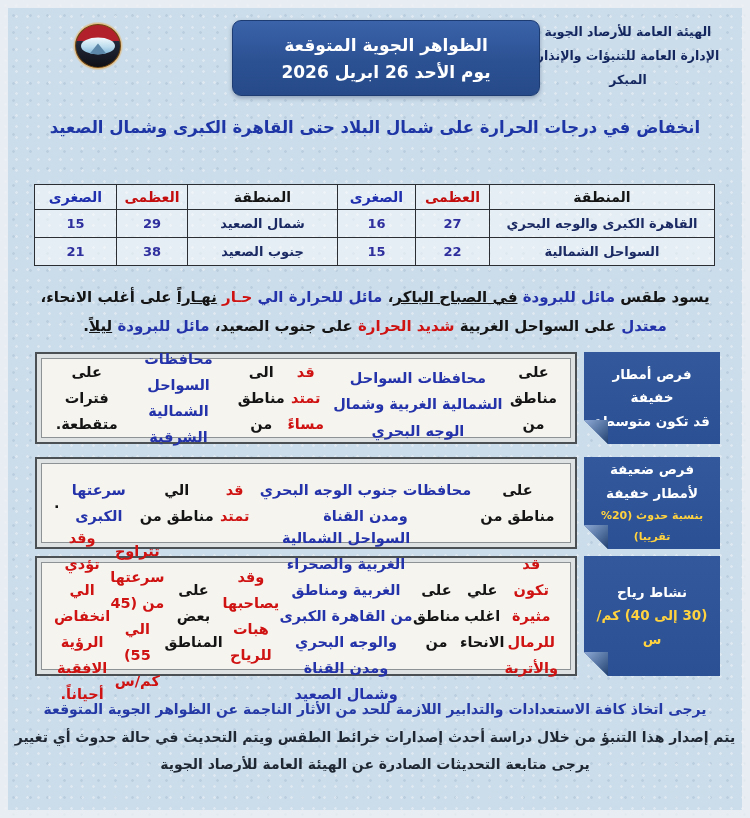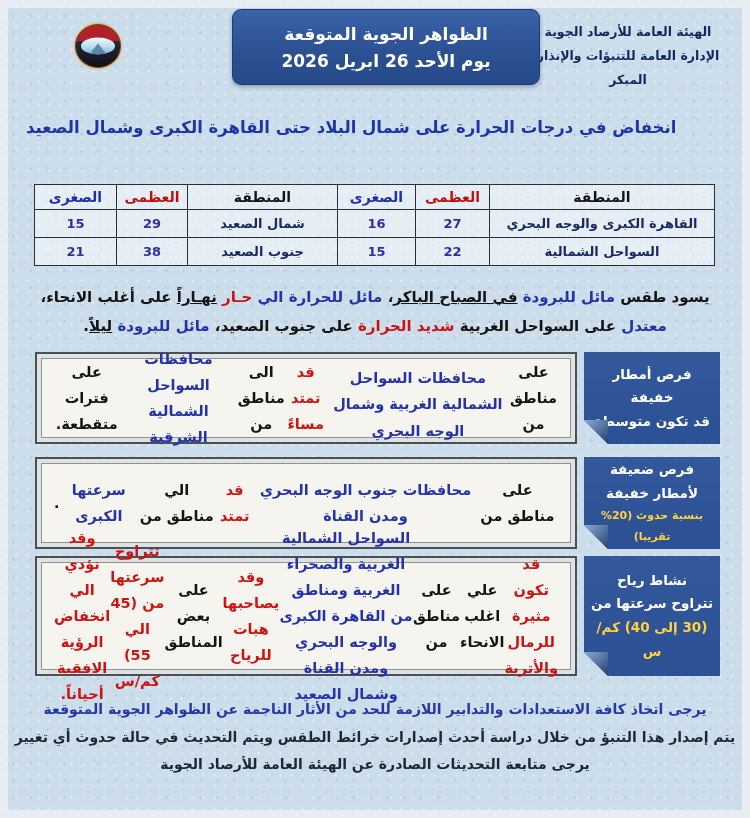--- a/index.html
+++ b/index.html
@@ -17,21 +17,21 @@
     overflow:hidden;
     direction:rtl;
   }
   
   .org-block {
     position:absolute; top:20px; right:22px; width:200px;
     text-align:center; color:#14265e; font-weight:bold;
     font-size:12.5px; line-height:1.9;
   }
   .title-box {
-    position:absolute; top:9px; left:232px; width:308px; height:76px;
+    position:absolute; top:20px; left:232px; width:308px; height:76px;
     background:linear-gradient(180deg,#3a63a9 0%, #2c5193 55%, #264a89 100%);
     border-radius:9px; border:1px solid #1d3c74;
     box-shadow:0 2px 4px rgba(30,50,90,0.35);
     color:#ffffff; font-weight:bold; text-align:center;
     display:flex; flex-direction:column; justify-content:center; gap:7px;
     font-size:17px;
   }
   .logo {
     position:absolute; top:13px; left:64px; width:68px; height:66px;
     display:flex; align-items:center; justify-content:center;
@@ -50,22 +50,22 @@
     overflow:hidden;
   }
   .logo-mountain {
     position:absolute; left:50%; bottom:0; transform:translateX(-50%);
     width:0; height:0;
     border-left:9px solid transparent; border-right:9px solid transparent;
     border-bottom:11px solid #5d87a8;
   }
   
   .announcement {
-    position:absolute; top:118px; left:0; right:0; text-align:left;
-    color:#1e36a5; font-weight:bold; font-size:16.5px;margin-left:26px;
+    position:absolute; top:118px; left:0; right:0; text-align:center;
+    color:#1e36a5; font-weight:bold; font-size:16.5px;
   }
   .table-subtitle {
     position:absolute; top:157px; left:0; right:0; text-align:center;
     color:#141414; font-weight:bold; font-size:15.5px;
     text-decoration:underline;
   }
   
   table.temps {
     position:absolute; top:184px; right:35px; left:35px; width:680px;
     border-collapse:collapse; table-layout:fixed;
@@ -241,21 +241,20 @@
           <span style="color: rgb(20, 20, 20);">على مناطق من </span>
           <span style="color: rgb(36, 51, 170);">السواحل الشمالية الغربية والصحراء الغربية ومناطق من القاهرة الكبرى والوجه البحري ومدن القناة وشمال الصعيد </span>
           <span style="color: rgb(207, 19, 19);">وقد يصاحبها هبات للرياح </span>
           <span style="color: rgb(20, 20, 20);">على بعض المناطق </span>
           <span style="color: rgb(207, 19, 19);">تتراوح سرعتها من (45 الي 55) كم/س </span>
           <span style="color: rgb(207, 19, 19);">وقد تؤدي الي انخفاض الرؤية الافقية أحياناً.</span>
         </div>
     </div>
     <div class="side-label">
         <span style="color: rgb(255, 255, 255);">نشاط رياح</span>
-        <span style="color: rgb(255, 255, 255);">تتراوح سرعتها من</span>
         <span style="color: rgb(255, 210, 63);">(30 إلى 40) كم/س</span>
       </div>
     <div class="side-label" style="background:none; clip-path:none; pointer-events:none;">
         <span class="fold"></span>
       </div>
   </div>
 
   <div class="footer-line f1">يرجى اتخاذ كافة الاستعدادات والتدابير اللازمة للحد من الأثار الناجمة عن الظواهر الجوية المتوقعة</div>
   <div class="footer-line f2">يتم إصدار هذا التنبؤ من خلال دراسة أحدث إصدارات خرائط الطقس ويتم التحديث في حالة حدوث أي تغيير</div>
   <div class="footer-line f3">يرجى متابعة التحديثات الصادرة عن الهيئة العامة للأرصاد الجوية</div>

